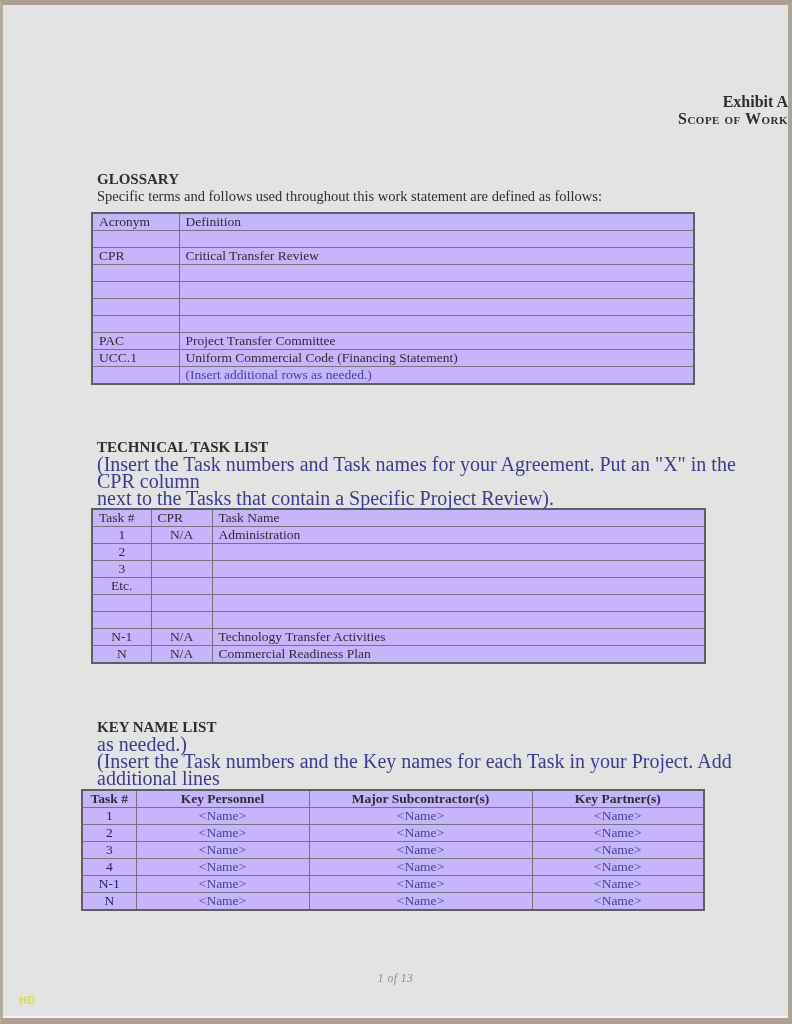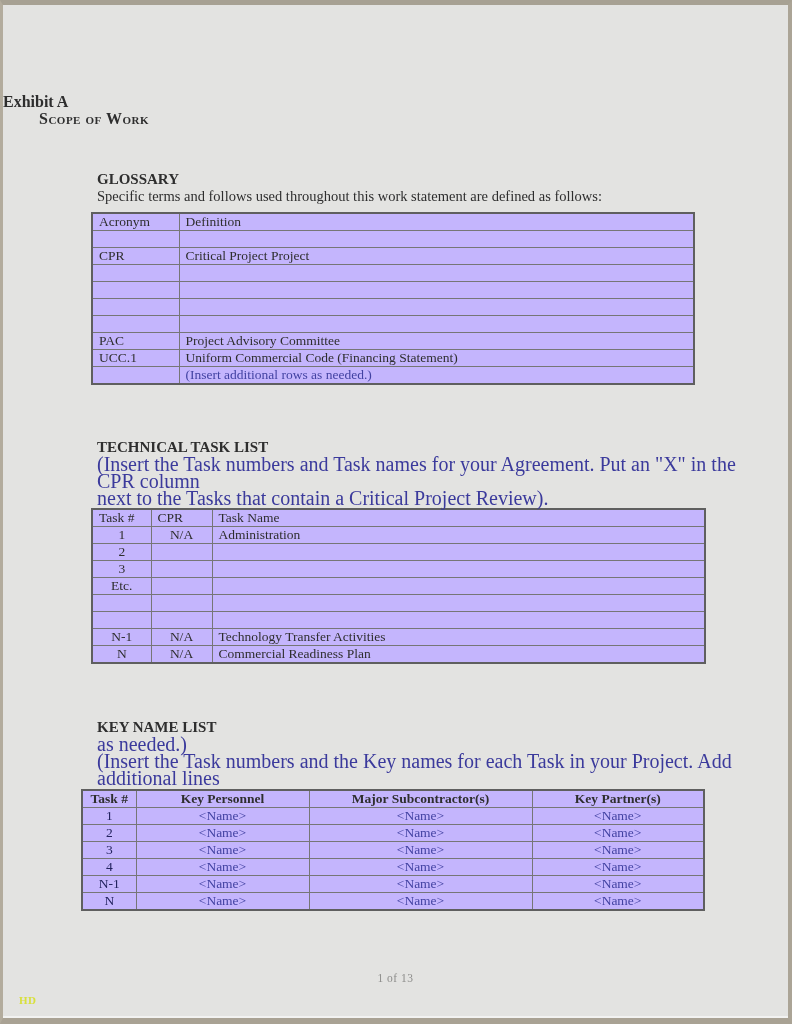--- a/index.html
+++ b/index.html
@@ -10,21 +10,21 @@
     background:#e3e3e1;
     border-top:5px solid #a7a193;
     border-left:3px solid #b3ac9d;
     border-right:4px solid #aba496;
     border-bottom:6px solid #a9a294;
     box-shadow:inset 0 -2px 0 rgba(255,255,255,0.55);
     font-family:"Liberation Serif", serif;
     color:#2e2e2e;
     overflow:hidden;
   }
-  .title-block{margin-top:88px;text-align:left;line-height:17px;}
+  .title-block{margin-top:88px;text-align:right;line-height:17px;}
   .title-line1{font-weight:bold;font-size:16px;}
   .title-line2{font-weight:bold;font-size:16px;font-variant:small-caps;letter-spacing:0.5px;padding-left:36px;}
   .section-heading{font-weight:bold;font-size:15px;margin-left:94px;line-height:17px;margin-top:44px;}
   .section-intro{font-size:14.5px;margin-left:94px;line-height:17px;width:630px;}
   .instruction{color:var(--instruction-blue,#3b3a9c);font-size:20px;margin-left:94px;line-height:17px;width:640px;}
   .gap-glossary{margin-top:20px;}
   table.doc-table{
     border-collapse:collapse;
     table-layout:fixed;
     border:2px solid #5f5f5f;
@@ -46,25 +46,25 @@
   .key-table{margin:2px 0 0 78px;width:624px;}
   .tech-table td:nth-child(1),.tech-table td:nth-child(2){text-align:center;}
   .key-table th,.key-table td{text-align:center;}
   .key-table th{font-weight:bold;}
   .placeholder{color:var(--placeholder-blue,#4242a2);}
   .tasknum{color:var(--tasknum-navy,#22225e);}
   .tech-section{margin-top:54px;}
   .key-section{margin-top:55px;}
   .footer{
     position:absolute;left:0;bottom:34px;width:100%;
-    text-align:center;font-size:11.5px;color:#8d8d8b;letter-spacing:0.5px;
+    text-align:center;font-size:11.5px;color:#8d8d8b;letter-spacing:0.5px;font-style:italic;
   }
   .watermark{
     position:absolute;left:16px;bottom:12px;
-    font-family:Liberation Serif, serif;
+    font-family:Liberation Sans, sans-serif;
     font-weight:bold;font-size:11px;
     color:var(--watermark-yellow,#d8e03c);
     letter-spacing:0.5px;
   }
 </style>
 </head>
 <body>
 
 <div class="page">
 
@@ -87,58 +87,58 @@
             <th>Definition</th>
           </tr>
         </thead>
         <tbody>
           <tr>
             <td>&nbsp;</td>
             <td>&nbsp;</td>
           </tr>
           <tr>
             <td>CPR</td>
-            <td>Critical Project Project</td>
+            <td>Critical Transfer Review</td>
           </tr>
           <tr>
             <td>&nbsp;</td>
             <td>&nbsp;</td>
           </tr>
           <tr>
             <td>&nbsp;</td>
             <td>&nbsp;</td>
           </tr>
           <tr>
             <td>&nbsp;</td>
             <td>&nbsp;</td>
           </tr>
           <tr>
             <td>&nbsp;</td>
             <td>&nbsp;</td>
           </tr>
           <tr>
             <td>PAC</td>
-            <td>Project Advisory Committee</td>
+            <td>Project Transfer Committee</td>
           </tr>
           <tr>
             <td>UCC.1</td>
             <td>Uniform Commercial Code (Financing Statement)</td>
           </tr>
           <tr>
             <td>&nbsp;</td>
             <td class="placeholder">(Insert additional rows as needed.)</td>
           </tr>
         </tbody>
       </table>
   </div>
 
   <div class="tech-section">
     <div class="section-heading">TECHNICAL TASK LIST</div>
     <div class="instruction">(Insert the Task numbers and Task names for your Agreement.  Put an "X" in the CPR column</div>
-    <div class="instruction">next to the Tasks that contain a Critical Project Review).</div>
+    <div class="instruction">next to the Tasks that contain a Specific Project Review).</div>
     <table class="doc-table tech-table">
       <colgroup>
           <col style="width:59px">
           <col style="width:61px">
           <col>
         </colgroup>
     <thead>
           <tr>
             <th>Task #</th>
             <th>CPR</th>

